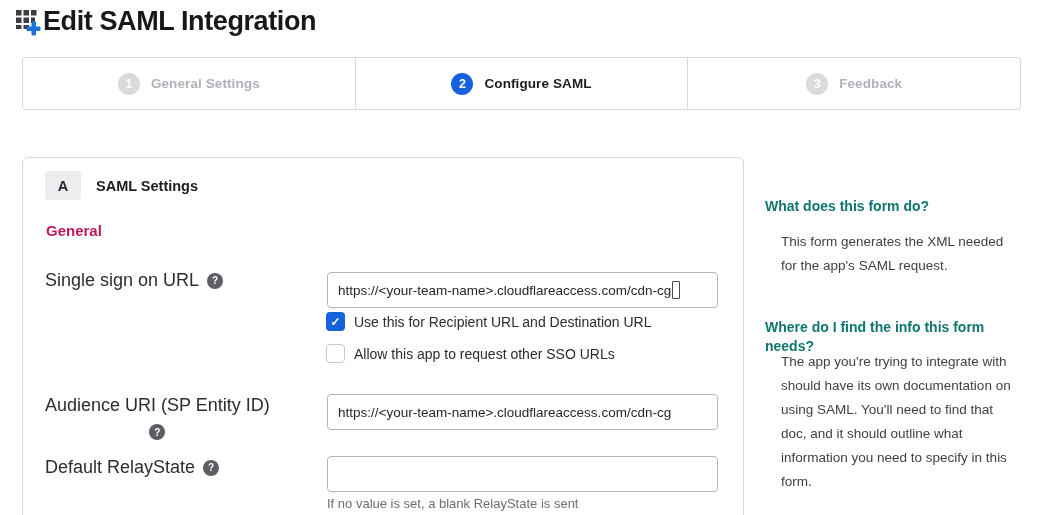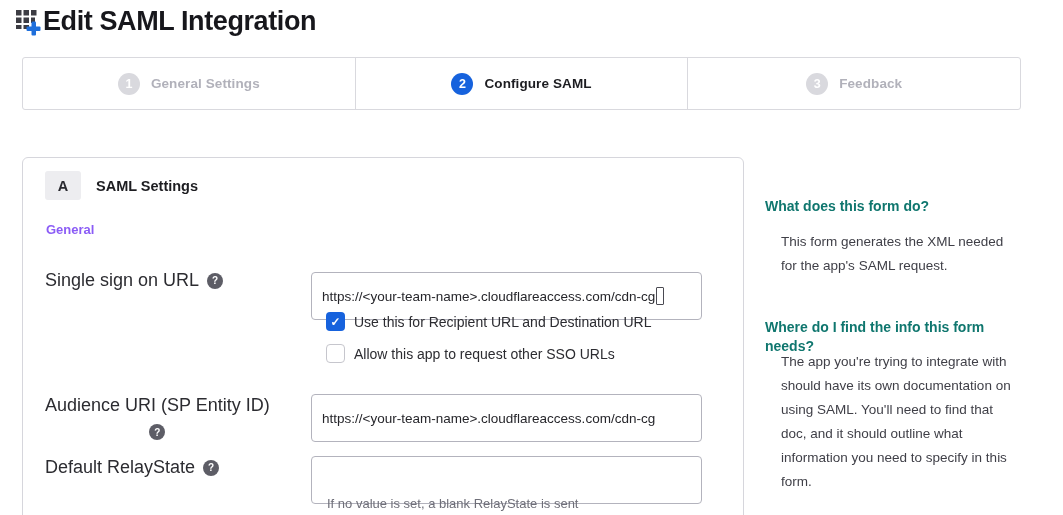--- a/index.html
+++ b/index.html
@@ -59,38 +59,38 @@
     display: flex; align-items: center;
   }
   .section-badge {
     width: 36px; height: 29px; background: #ededf0; border-radius: 3px;
     display: flex; align-items: center; justify-content: center;
     font-size: 14.5px; font-weight: 600; color: #2a2a30;
   }
   .section-title { margin-left: 15px; font-size: 14.5px; font-weight: 700; color: #1d1d21; }
   .group-heading {
     position: absolute; left: 23px; top: 64px;
-    font-size: 13px; font-weight: 700; color: #8b5cf6;
+    font-size: 15px; font-weight: 700; color: #be185d;
   }
 
   .field-label-wrap {
     position: absolute; left: 22px;
     display: flex; align-items: center; gap: 8px;
   }
   .field-label { font-size: 18px; color: #2c2c31; }
   .help-icon {
     width: 16px; height: 16px; border-radius: 50%;
     background: #5d5d66; color: #ffffff;
     font-size: 10px; font-weight: 700;
     display: flex; align-items: center; justify-content: center;
     cursor: pointer;
   }
 
   .textbox {
-    position: absolute; left: 288px; width: 391px; height: 48px;
+    position: absolute; left: 304px; width: 391px; height: 36px;
     border: 1px solid #b3b3bd; border-radius: 4px; background: #ffffff;
     display: flex; align-items: center;
     padding: 0 10px; overflow: hidden;
     font-size: 13.5px; color: #26262b; white-space: nowrap;
     cursor: text;
   }
   .tb-text { white-space: nowrap; }
   .caret-box {
     flex: 0 0 auto;
     width: 8px; height: 18px; margin-left: 1px;

